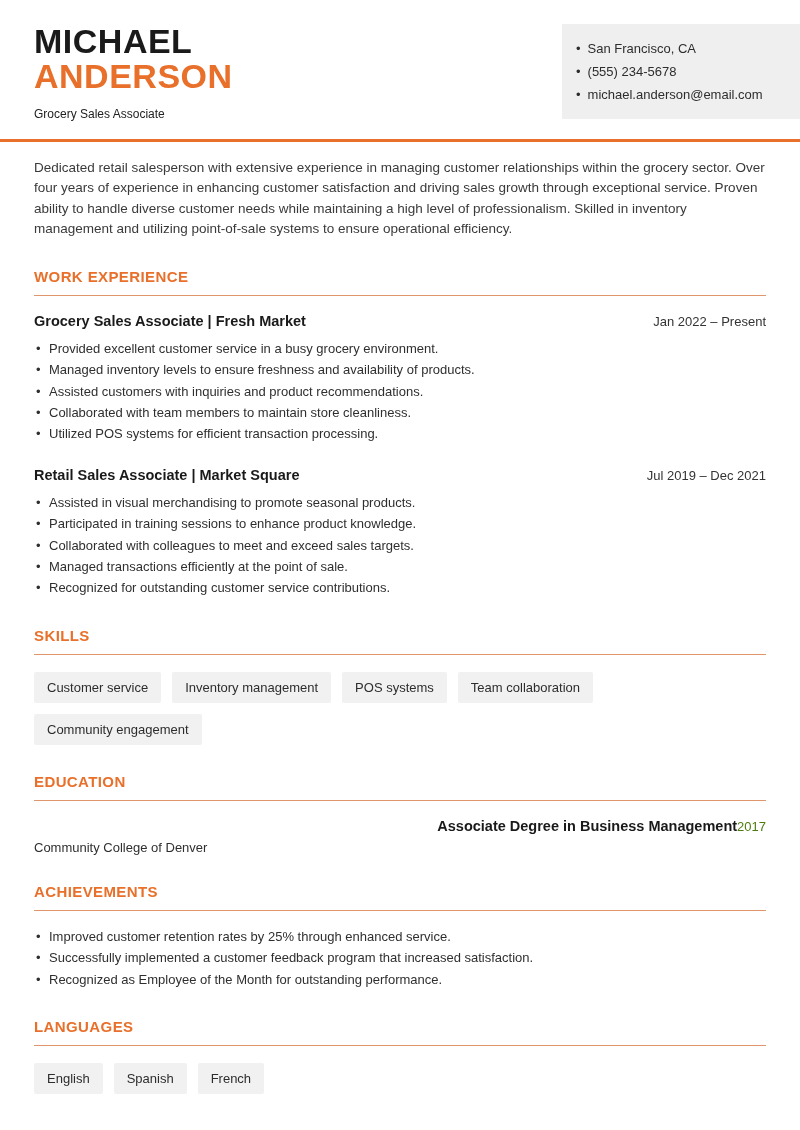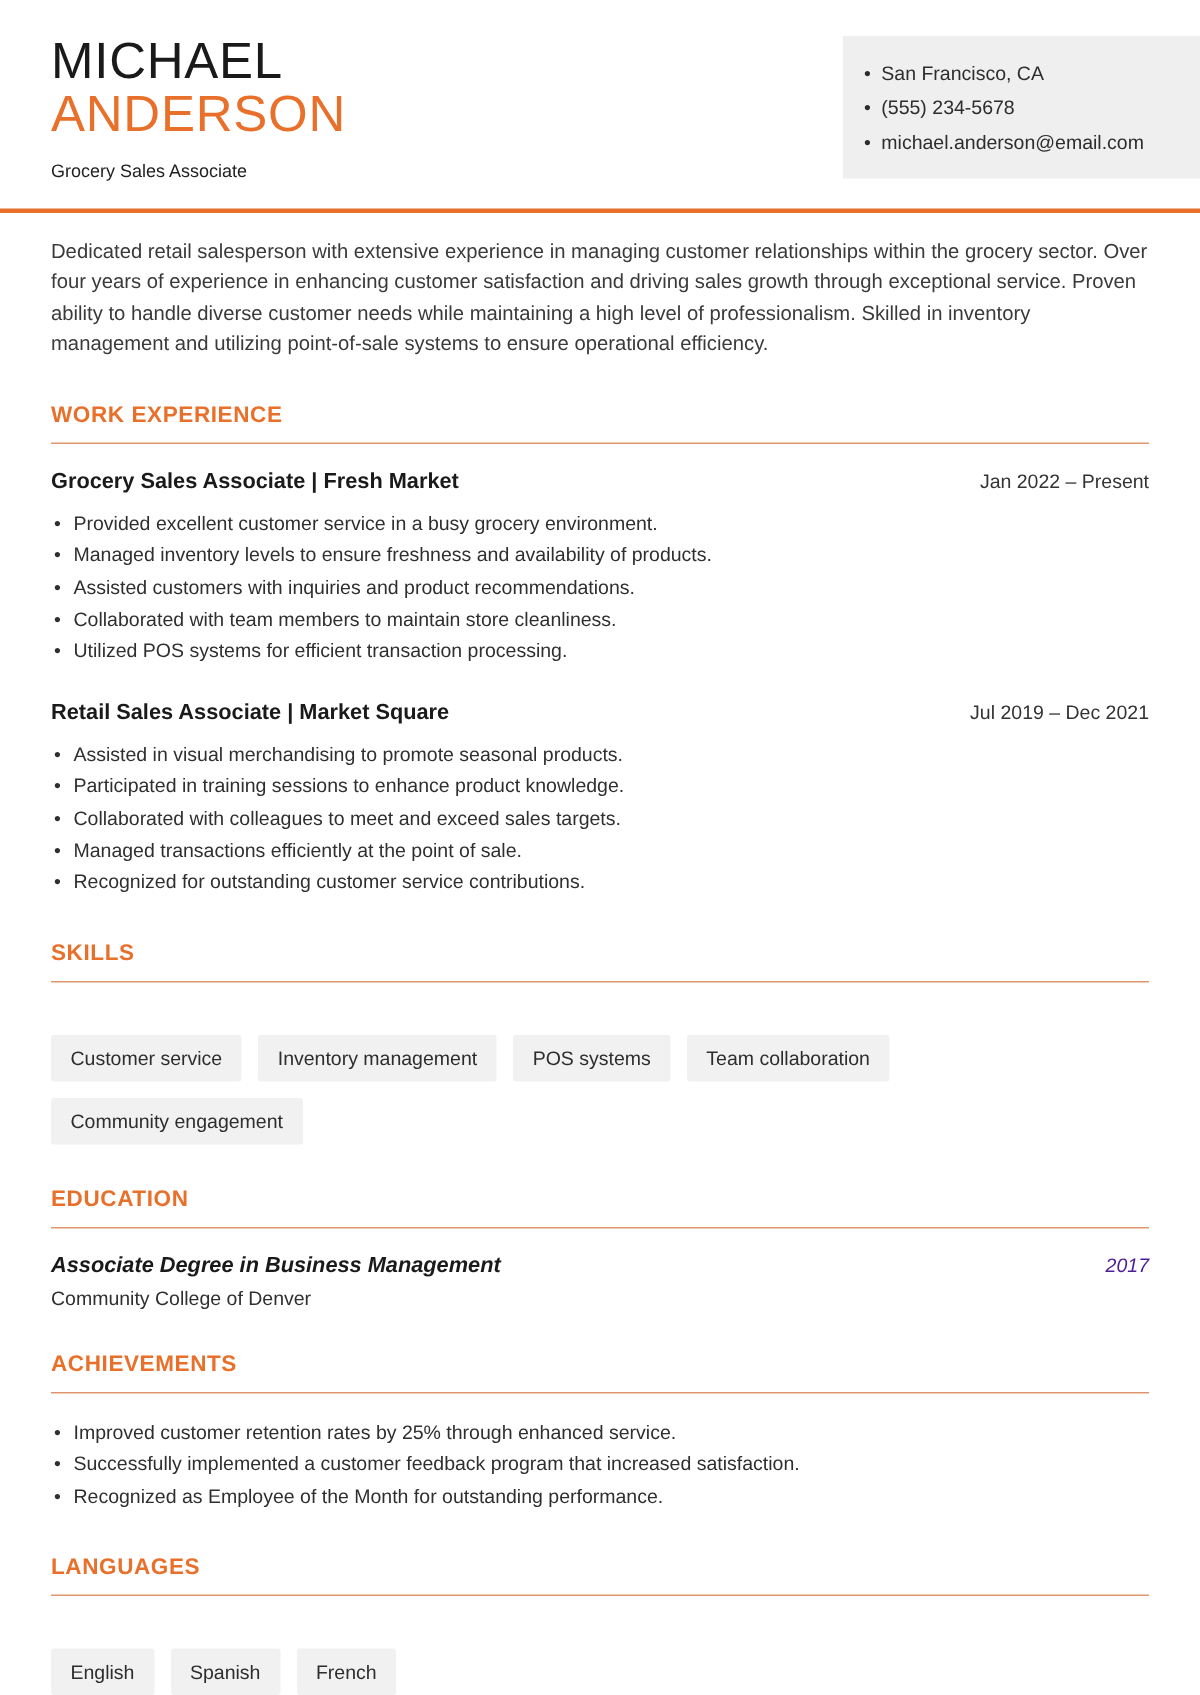--- a/index.html
+++ b/index.html
@@ -7,21 +7,21 @@
   html,body { background:#fff; }
   body {
     width:800px; height:1130px; overflow:hidden;
     font-family:"Liberation Sans", sans-serif;
     color:var(--text);
   }
   .page { width:800px; }
 
   
   .header { display:flex; justify-content:space-between; align-items:flex-start; padding:24px 0 0 34px; }
-  .name-block h1 { font-size:34px; font-weight:400; line-height:1.04; letter-spacing:0.5px; color:var(--heading); }
+  .name-block h1 { font-size:34px; font-weight:700; line-height:1.04; letter-spacing:0.5px; color:var(--heading); }
   .name-block h1 .last { color:var(--accent); display:block; }
   .person-job-title { font-size:12px; color:#222; margin-top:12px; }
   .contact-box { background:var(--boxbg); width:238px; padding:13px 16px 13px 14px; }
   .contact-item { display:flex; gap:7px; font-size:13px; color:#2d2d2d; line-height:1.0; padding:5px 0; }
   .contact-item .dot { font-size:13px; color:#2d2d2d; }
   .top-rule { border:none; height:3px; background:var(--accent); margin-top:18px; width:800px; }
 
   .content { padding:0 34px; }
 
   .summary { margin-top:16px; font-size:13.5px; line-height:20.5px; color:#3a3a3a; }
@@ -31,27 +31,27 @@
   .section-rule { border:none; height:1px; background:var(--rule); margin-top:10px; }
 
   .job { margin-top:17px; }
   .job-header { display:flex; justify-content:space-between; align-items:baseline; }
   .job-name { font-size:14.5px; font-weight:bold; color:var(--heading); }
   .job-dates { font-size:13px; color:#333; }
   ul.bullets { list-style:none; margin-top:9px; }
   ul.bullets li { font-size:13px; line-height:21.4px; padding-left:15px; position:relative; color:#2f2f2f; }
   ul.bullets li::before { content:"•"; position:absolute; left:2px; color:#2f2f2f; }
 
-  .chips { display:flex; flex-wrap:wrap; gap:11px; margin-top:35px; }
+  .chips { display:flex; flex-wrap:wrap; gap:11px; margin-top:17px; }
   .chip { background:var(--chipbg); padding:8px 13px; font-size:13px; color:#2d2d2d; border-radius:2px; }
 
   .edu { margin-top:17px; }
-  .edu-header { display:flex; justify-content:space-between; align-items:baseline;font-style:italic; }
+  .edu-header { display:flex; justify-content:flex-end; align-items:baseline; }
   .edu-degree { font-size:14.5px; font-weight:bold; color:var(--heading); }
-  .edu-year { font-size:13px; color:#4c1d95; }
+  .edu-year { font-size:13px; color:#4d7c0f; }
   .edu-school { font-size:13px; margin-top:6px; color:#2f2f2f; }
 
   .section .bullets.standalone { margin-top:15px; }
 </style>
 </head>
 <body>
 
 <div class="page">
 
   <div class="header">

